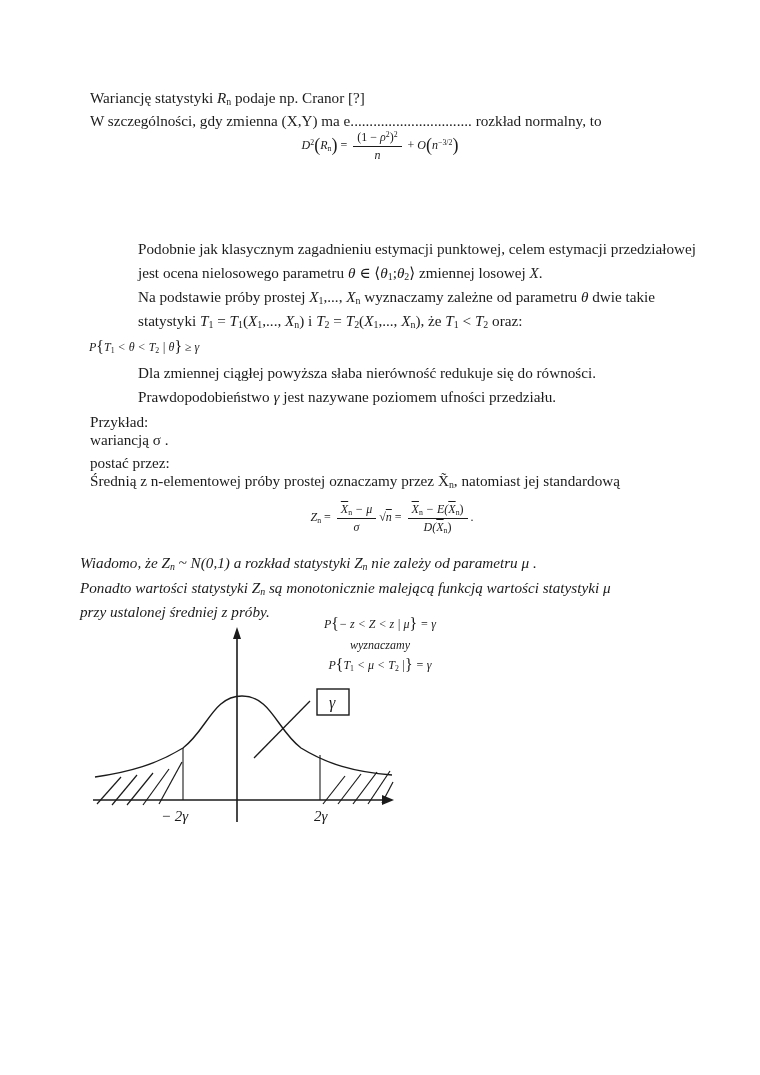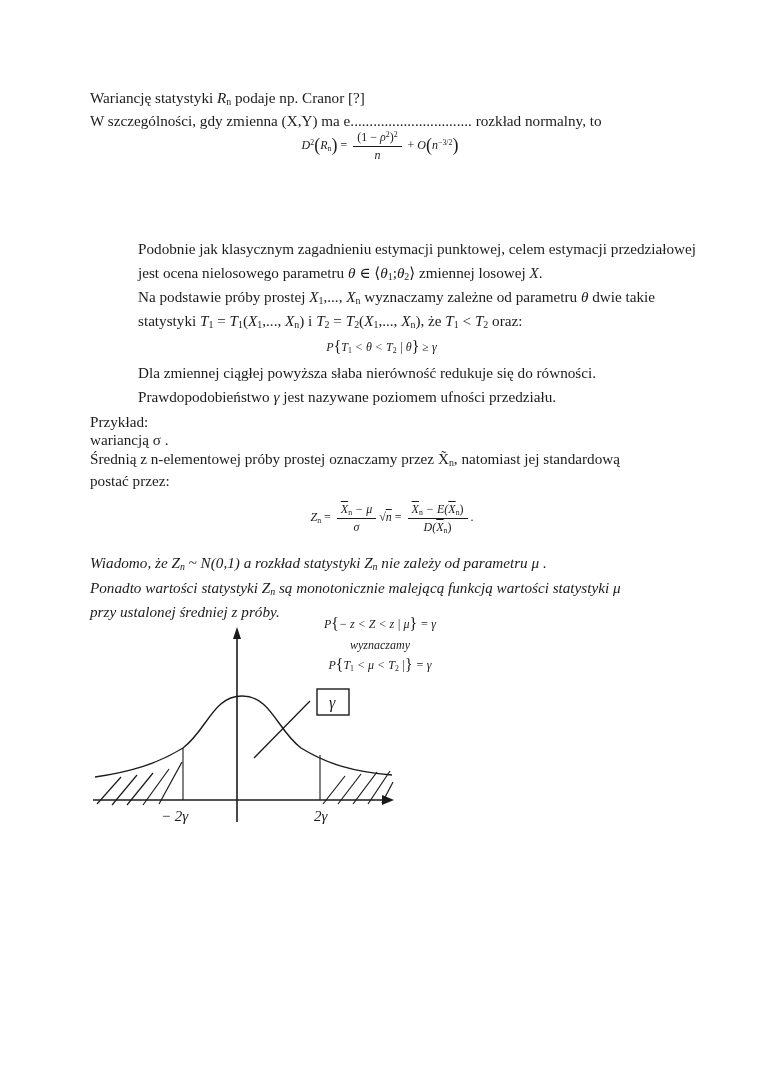--- a/index.html
+++ b/index.html
@@ -17,25 +17,25 @@
   .br { font-style:normal; font-size:132%; vertical-align:-0.08em; }
   .bigp { font-style:normal; font-size:150%; font-weight:300; vertical-align:-0.12em; }
   .frac { display:inline-block; text-align:center; vertical-align:middle; margin:0 3px; line-height:1.25; }
   .frac .num { display:block; border-bottom:1px solid #1b1b1b; padding:0 4px 1px; }
   .frac .den { display:block; padding-top:1px; }
   .ov { text-decoration:overline; }
   .rad { font-style:normal; }
   #intro { top:86px; left:90px; line-height:23px; }
   #formula1 { top:130px; left:0; width:760px; text-align:center; }
   #para { top:237px; left:90px; width:585px; line-height:24px;margin-left:48px; }
-  #para .pcenter { text-align:center; transform:translateX(-49px); line-height:27px; }
+  #para .pcenter { text-align:left; transform:translateX(-49px); line-height:27px; }
   #example { top:413px; left:90px; width:600px; line-height:18.4px; }
   #example .gap { margin-top:4px; }
   #fz { top:502px; left:0; width:760px; text-align:center; transform:translateX(12px); }
-  #wiadomo { top:551px; left:90px; width:600px; line-height:24.5px; font-style:italic; }
+  #wiadomo { top:551px; left:80px; width:600px; line-height:24.5px; font-style:italic; }
   #center { top:614px; left:0; width:760px; text-align:center; line-height:20.5px; }
   #diagram { top:624px; left:85px; }
   svg text { font-family:"Liberation Serif","DejaVu Serif",serif; }
 </style>
 </head>
 <body>
 
 <div class="blk" id="intro">
   <div class="line"><span>Wariancję statystyki </span><i>R</i><sub>n</sub><span> podaje np. Cranor [?]</span></div>
   <div class="line"><span>W szczególności, gdy zmienna (X,Y) ma e................................ rozkład normalny, to</span></div>
@@ -49,22 +49,22 @@
   <div class="line"><span>Na podstawie próby prostej </span><i>X</i><sub>1</sub><span>,..., </span><i>X</i><sub>n</sub><span> wyznaczamy zależne od parametru </span><i>θ</i><span> dwie takie</span></div>
   <div class="line"><span>statystyki </span><i>T</i><sub>1</sub><span> = </span><i>T</i><sub>1</sub><span>(</span><i>X</i><sub>1</sub><span>,..., </span><i>X</i><sub>n</sub><span>) i </span><i>T</i><sub>2</sub><span> = </span><i>T</i><sub>2</sub><span>(</span><i>X</i><sub>1</sub><span>,..., </span><i>X</i><sub>n</sub><span>), że </span><i>T</i><sub>1</sub><span> &lt; </span><i>T</i><sub>2</sub><span> oraz:</span></div>
   <div class="line pcenter math"><i>P</i><span class="br">{</span><i>T</i><sub>1</sub><i> &lt; θ &lt; T</i><sub>2</sub><i> | θ</i><span class="br">}</span><i> ≥ γ</i></div>
   <div class="line"><span>Dla zmiennej ciągłej powyższa słaba nierówność redukuje się do równości.</span></div>
   <div class="line"><span>Prawdopodobieństwo </span><i>γ</i><span> jest nazywane poziomem ufności przedziału.</span></div>
 </div>
 
 <div class="blk" id="example">
   <div class="line"><span>Przykład:</span></div>
   <div class="line"><span>wariancją σ .</span></div>
+  <div class="line gap"><span>postać przez:</span></div>
   <div class="line"><span>Średnią z n-elementowej próby prostej oznaczamy przez </span><span>X̃</span><sub>n</sub><span>, natomiast jej standardową</span></div>
-  <div class="line gap"><span>postać przez:</span></div>
 </div>
 
 <div class="blk math" id="fz"><span class="line"><i>Z</i><sub>n</sub><span> = </span><span class="frac"><span class="num"><i class="ov">X</i><sub>n</sub><i> − μ</i></span><span class="den"><i>σ</i></span></span><span class="rad">√</span><i class="ov">n</i><span> = </span><span class="frac"><span class="num"><i class="ov">X</i><sub>n</sub><i> − E(</i><i class="ov">X</i><sub>n</sub><span>)</span></span><span class="den"><i>D(</i><i class="ov">X</i><sub>n</sub><span>)</span></span></span><span>.</span></span></div>
 
 <div class="blk" id="wiadomo">
   <div class="line"><span>Wiadomo, że </span><span>Z</span><sub>n</sub><span> ~ N(0,1) a rozkład statystyki </span><span>Z</span><sub>n</sub><span> nie zależy od parametru </span><span>μ</span><span> .</span></div>
   <div class="line"><span>Ponadto wartości statystyki </span><span>Z</span><sub>n</sub><span> są monotonicznie malejącą funkcją wartości statystyki </span><span>μ</span></div>
   <div class="line"><span>przy ustalonej średniej z próby.</span></div>
 </div>
 

